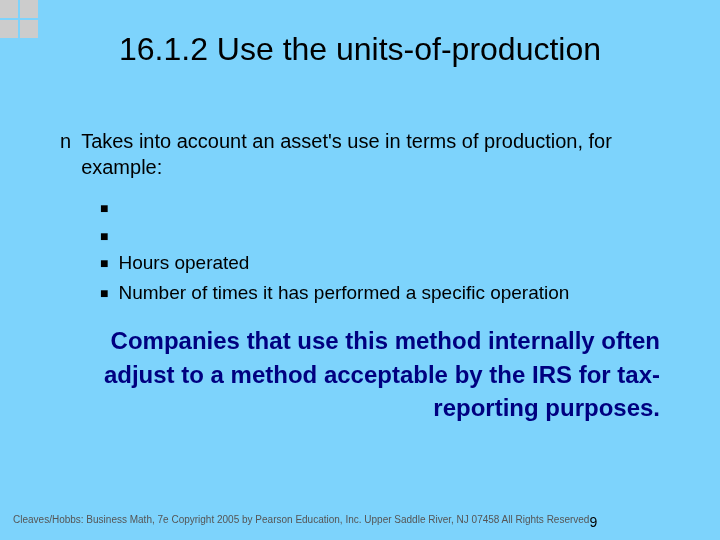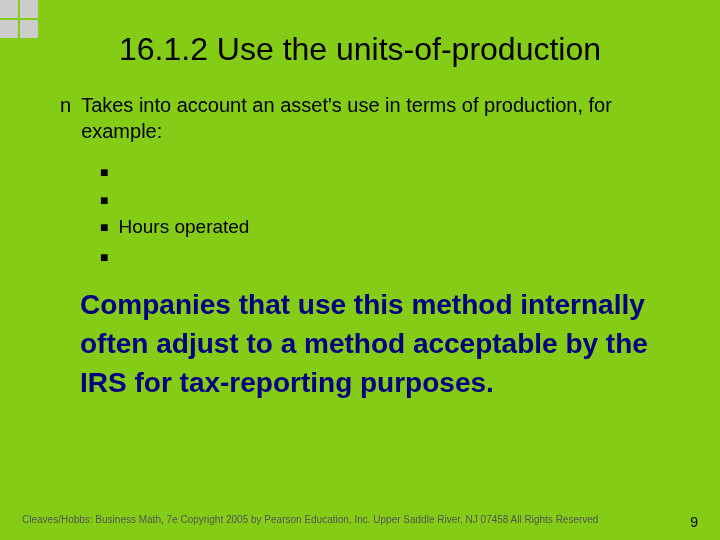--- a/index.html
+++ b/index.html
@@ -13,24 +13,25 @@
       height: 540px;
       background: #ffffff;
       font-family: Arial, sans-serif;
       overflow: hidden;
       position: relative;
     }
 
     .slide {
       width: 720px;
       height: 540px;
-      background: #84cc16;
+      background: #7dd3fc;
       padding: 30px 40px 20px 40px;
       display: flex;
       flex-direction: column;
+      gap: 36px;
     }
 
     .title-section {
       text-align: center;
       margin-bottom: 24px;
     }
 
     .title {
       font-size: 32px;
       font-weight: normal;
@@ -76,36 +77,36 @@
 
     .sub-bullet .sq-marker {
       margin-right: 10px;
       flex-shrink: 0;
       font-size: 14px;
       margin-top: 3px;
       color: #000000;
     }
 
     .emphasis-block {
-      text-align: left;
+      text-align: right;
       margin: 14px 20px 10px 20px;
-      font-size: 28px;
+      font-size: 24px;
       font-weight: bold;
       color: #000080;
       line-height: 1.4;
     }
 
     .footer {
       position: absolute;
       bottom: 10px;
       left: 0;
       right: 0;
       display: flex;
-      justify-content: space-between;
-      padding: 0 22px;
+      justify-content: flex-start;
+      padding: 0 13px;
       font-size: 10px;
       color: #555555;
     }
 
     .page-number {
       font-size: 14px;
       color: #000000;
     }
 
     .corner-decoration {
@@ -155,20 +156,21 @@
         <span class="sq-marker">■</span>
       </div>
 
       <div class="sub-bullet">
         <span class="sq-marker">■</span>
         <span>Hours operated</span>
       </div>
 
       <div class="sub-bullet">
         <span class="sq-marker">■</span>
+        <span>Number of times it has performed a specific operation</span>
       </div>
 
     </div>
 
     <div class="emphasis-block">
       <span>Companies that use this method internally often adjust to a method acceptable by the IRS for tax-reporting purposes.</span>
     </div>
 
   </div>
 

